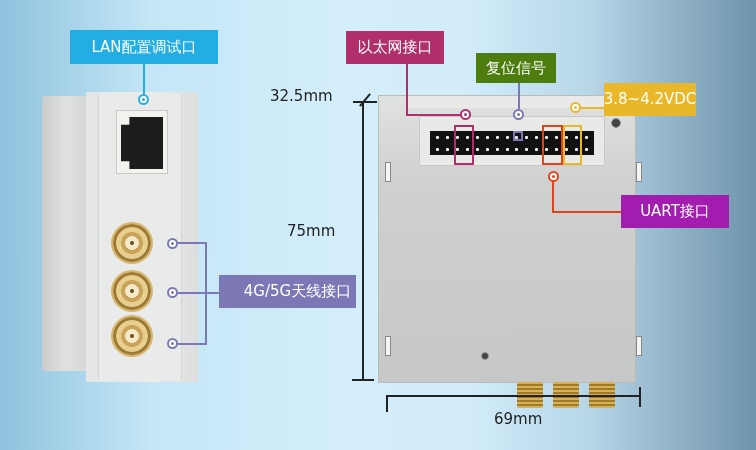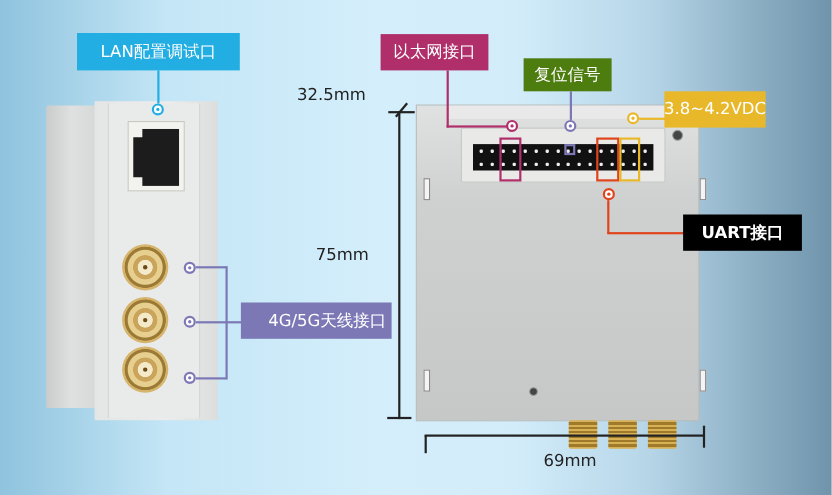--- a/index.html
+++ b/index.html
@@ -167,23 +167,23 @@
 <div class="line" style="left:518px;top:83px;width:2px;height:26px;background:#7c78b6;"></div>
 <div class="dot" style="left:513px;top:109px;border-color:#7c78b6;color:#7c78b6;"></div>
 
 <div class="dot" style="left:570px;top:102px;border-color:#e9b82a;color:#e9b82a;"></div>
 <div class="line" style="left:581px;top:107px;width:24px;height:2px;background:#e9b82a;"></div>
 <div class="label" style="left:604px;top:83px;width:92px;height:33px;background:#e9b82a;">3.8~4.2VDC</div>
 
 <div class="dot" style="left:548px;top:171px;border-color:#e0441d;color:#e0441d;"></div>
 <div class="line" style="left:552px;top:182px;width:2px;height:30px;background:#e0441d;"></div>
 <div class="line" style="left:552px;top:211px;width:70px;height:2px;background:#e0441d;"></div>
-<div class="label" style="left:621px;top:195px;width:108px;height:33px;background:#000000;font-weight:bold;">UART接口</div>
+<div class="label" style="left:621px;top:195px;width:108px;height:33px;background:#a21caf;">UART接口</div>
 
-<div class="dim-text" style="left:270px;top:77px;">32.5mm</div>
+<div class="dim-text" style="left:270px;top:87px;">32.5mm</div>
 <div class="line" style="left:353px;top:101px;width:24px;height:2px;background:#222;"></div>
 <div class="line" style="left:364px;top:92px;width:2px;height:16px;background:#222;transform:rotate(40deg);"></div>
 <div class="line" style="left:362px;top:101px;width:2px;height:280px;background:#222;"></div>
 <div class="line" style="left:352px;top:379px;width:22px;height:2px;background:#222;"></div>
 <div class="dim-text" style="left:287px;top:222px;">75mm</div>
 
 <div class="line" style="left:386px;top:396px;width:2px;height:16px;background:#222;"></div>
 <div class="line" style="left:386px;top:395px;width:254px;height:2px;background:#222;"></div>
 <div class="line" style="left:639px;top:387px;width:2px;height:20px;background:#222;"></div>
 <div class="dim-text" style="left:494px;top:410px;">69mm</div>

